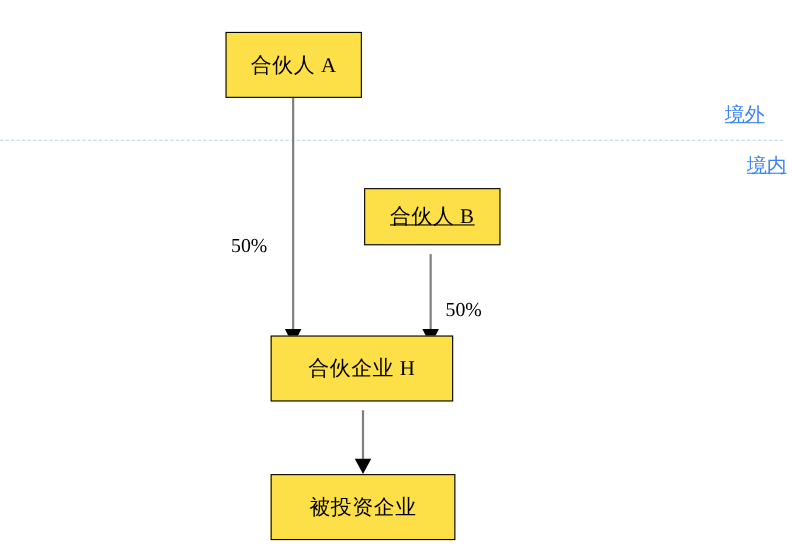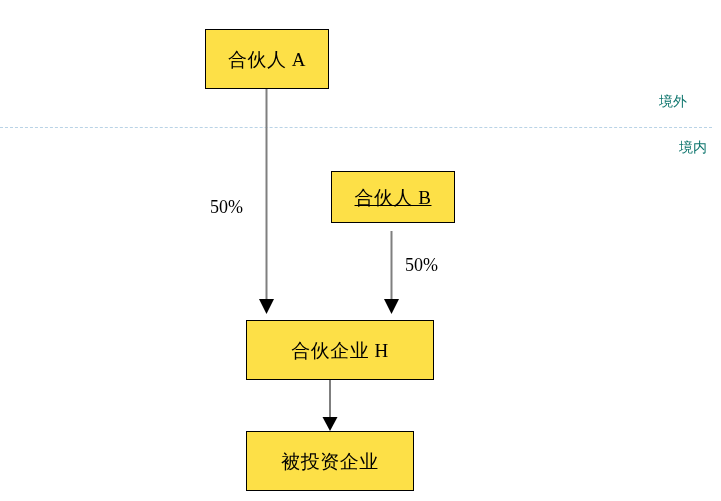--- a/index.html
+++ b/index.html
@@ -27,58 +27,60 @@
     justify-content: center;
     color: #000000;
     font-size: 19px;
     line-height: 1;
     letter-spacing: 0.5px;
     white-space: nowrap;
   }
 
   #node-partner-a { left: 205px; top: 29px;  width: 124px; height: 60px; }
   #node-partner-b { left: 331px; top: 171px; width: 124px; height: 52px; text-decoration: underline; }
-  #node-partnership-h { left: 246px; top: 320px; width: 188px; height: 60px; }
+  #node-partnership-h { left: 246px; top: 305px; width: 166px; height: 60px; }
   #node-investee { left: 246px; top: 431px; width: 168px; height: 60px; }
 
   
   #wires {
     position: absolute;
     left: 0;
     top: 0;
     width: 721px;
     height: 501px;
   }
 
   
   .edge-label {
     position: absolute;
     color: #000000;
     font-size: 18px;
     line-height: 1;
     white-space: nowrap;
+    margin-top: 16px;
   }
   #edge-label-a { left: 210px; top: 198px; }
   #edge-label-b { left: 405px; top: 256px; }
 
   
   #jurisdiction-divider {
     position: absolute;
     left: 0;
     top: 127px;
     width: 712px;
     height: 0;
     border-top: 1.4px dashed #b9d3e6;
   }
   .region-label {
     position: absolute;
-    color: #0f766e;
-    font-size: 14px;
+    color: #3b82f6;
+    font-size: 18px;
     line-height: 1;
     white-space: nowrap;
+    text-decoration: underline;
   }
   #region-label-offshore { left: 659px; top: 95px; }
   #region-label-onshore  { left: 659px; top: 141px; margin-left: 20px; }
 </style>
 </head>
 <body>
 
 <div id="canvas">
 
   <div id="jurisdiction-divider"></div>

